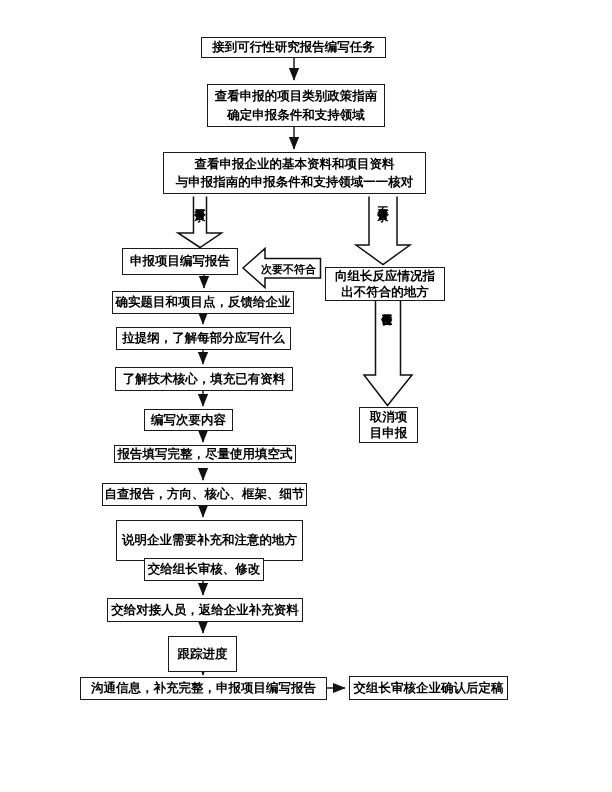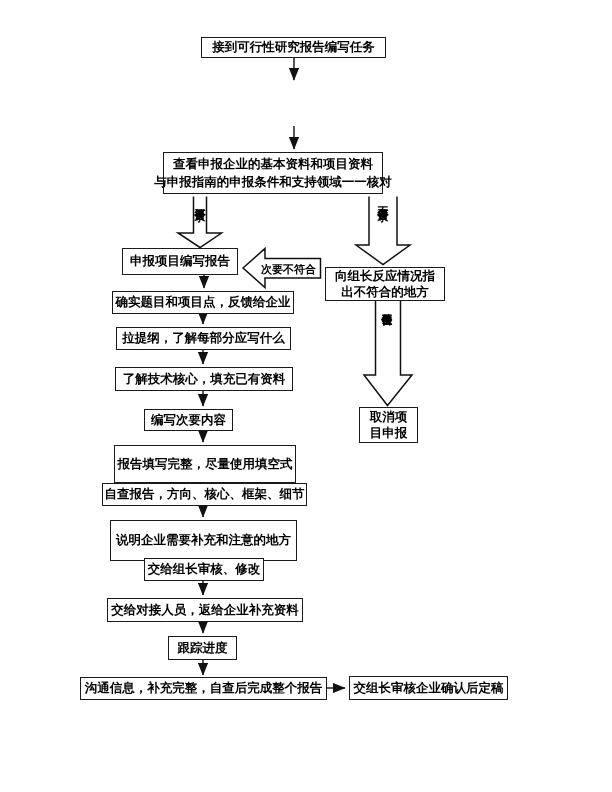--- a/index.html
+++ b/index.html
@@ -57,60 +57,64 @@
       <path d="M193.5,196.5 L193.5,233 L178,233 L200,247.5 L221.5,233 L206.5,233 L206.5,196.5"></path>
       <path d="M369,196.5 L369,245 L356,245 L383,264.5 L410,245 L397,245 L397,196.5"></path>
       <path d="M375.5,301 L375.5,375 L364,375 L387.5,405.5 L412,375 L400.5,375 L400.5,301"></path>
       <path d="M243,268 L265,248.5 L265,258.5 L320.5,258.5 L320.5,278 L265,278 L265,287.5 Z"></path>
     </g>
   </svg>
 
   <div class="node" style="left:201px;top:37px;width:185px;height:21px">
     <span>接到可行性研究报告编写任务</span>
   </div>
-  <div class="node" style="left:163px;top:152px;width:220px;height:42px">
+  <div class="node" style="left:207px;top:84px;width:178px;height:43px">
+    <span>查看申报的项目类别政策指南</span>
+    <span>确定申报条件和支持领域</span>
+  </div>
+  <div class="node" style="left:163px;top:152px;width:263px;height:42px">
     <span>查看申报企业的基本资料和项目资料</span>
     <span>与申报指南的申报条件和支持领域一一核对</span>
   </div>
 
   <div class="node" style="left:122px;top:248px;width:116px;height:27px">
     <span>申报项目编写报告</span>
   </div>
   <div class="node" style="left:112px;top:291px;width:182px;height:23px">
     <span>确实题目和项目点，反馈给企业</span>
   </div>
   <div class="node" style="left:116px;top:327px;width:175px;height:23px">
     <span>拉提纲，了解每部分应写什么</span>
   </div>
   <div class="node" style="left:115px;top:367px;width:178px;height:24px">
     <span>了解技术核心，填充已有资料</span>
   </div>
   <div class="node" style="left:144px;top:409px;width:89px;height:22px">
     <span>编写次要内容</span>
   </div>
-  <div class="node" style="left:114px;top:445px;width:182px;height:38px">
+  <div class="node" style="left:114px;top:445px;width:182px;height:18px">
     <span>报告填写完整，尽量使用填空式</span>
   </div>
   <div class="node" style="left:102px;top:483px;width:205px;height:23px">
     <span>自查报告，方向、核心、框架、细节</span>
   </div>
-  <div class="node" style="left:110px;top:520px;width:187px;height:41px">
+  <div class="node" style="left:116px;top:520px;width:187px;height:41px">
     <span>说明企业需要补充和注意的地方</span>
   </div>
   <div class="node" style="left:144px;top:558px;width:120px;height:23px">
     <span>交给组长审核、修改</span>
   </div>
   <div class="node" style="left:107px;top:598px;width:196px;height:24px">
     <span>交给对接人员，返给企业补充资料</span>
   </div>
-  <div class="node" style="left:168px;top:636px;width:69px;height:24px">
+  <div class="node" style="left:168px;top:636px;width:69px;height:36px">
     <span>跟踪进度</span>
   </div>
   <div class="node" style="left:80px;top:677px;width:247px;height:23px">
-    <span>沟通信息，补充完整，自查后完成整个报告</span>
+    <span>沟通信息，补充完整，申报项目编写报告</span>
   </div>
   <div class="node" style="left:349px;top:676px;width:159px;height:24px">
     <span>交组长审核企业确认后定稿</span>
   </div>
 
   <div class="node" style="left:359px;top:407px;width:59px;height:36px;line-height:1.3">
     <span>取消项</span>
     <span>目申报</span>
   </div>
   <div class="node" style="left:325px;top:267px;width:120px;height:34px;line-height:1.25">

